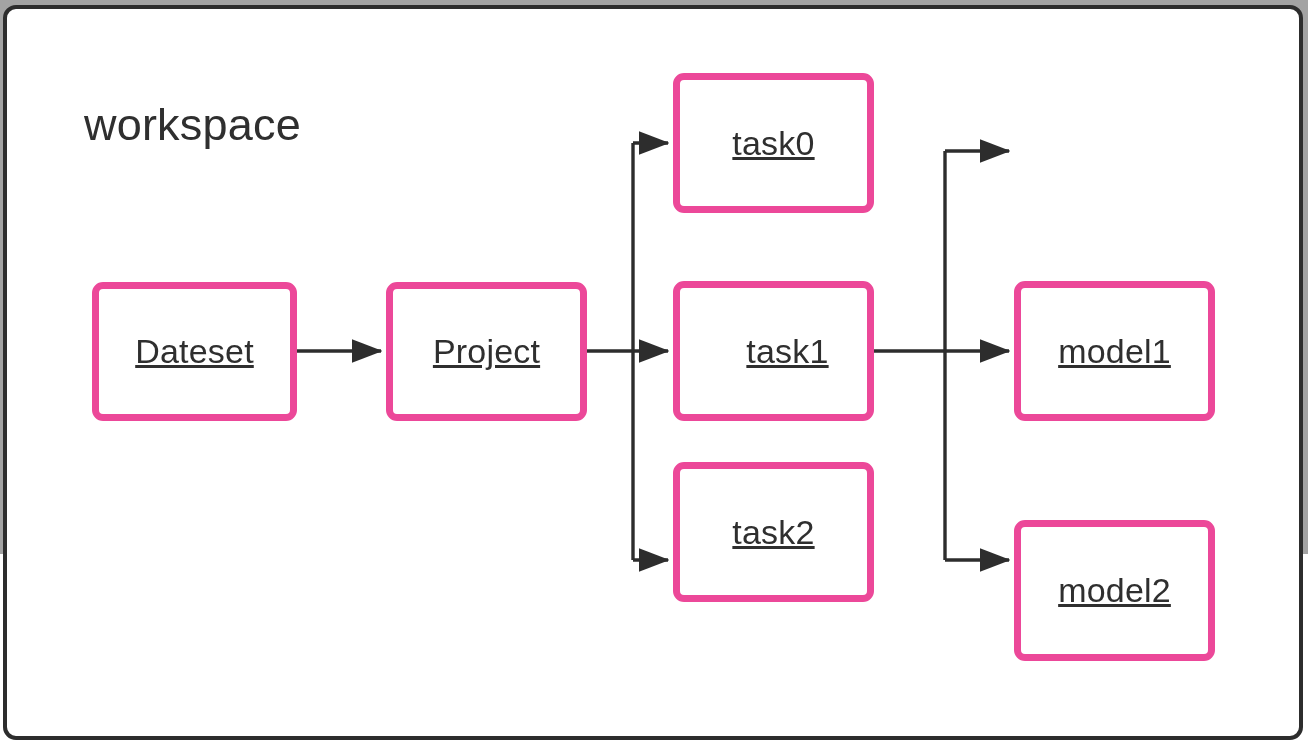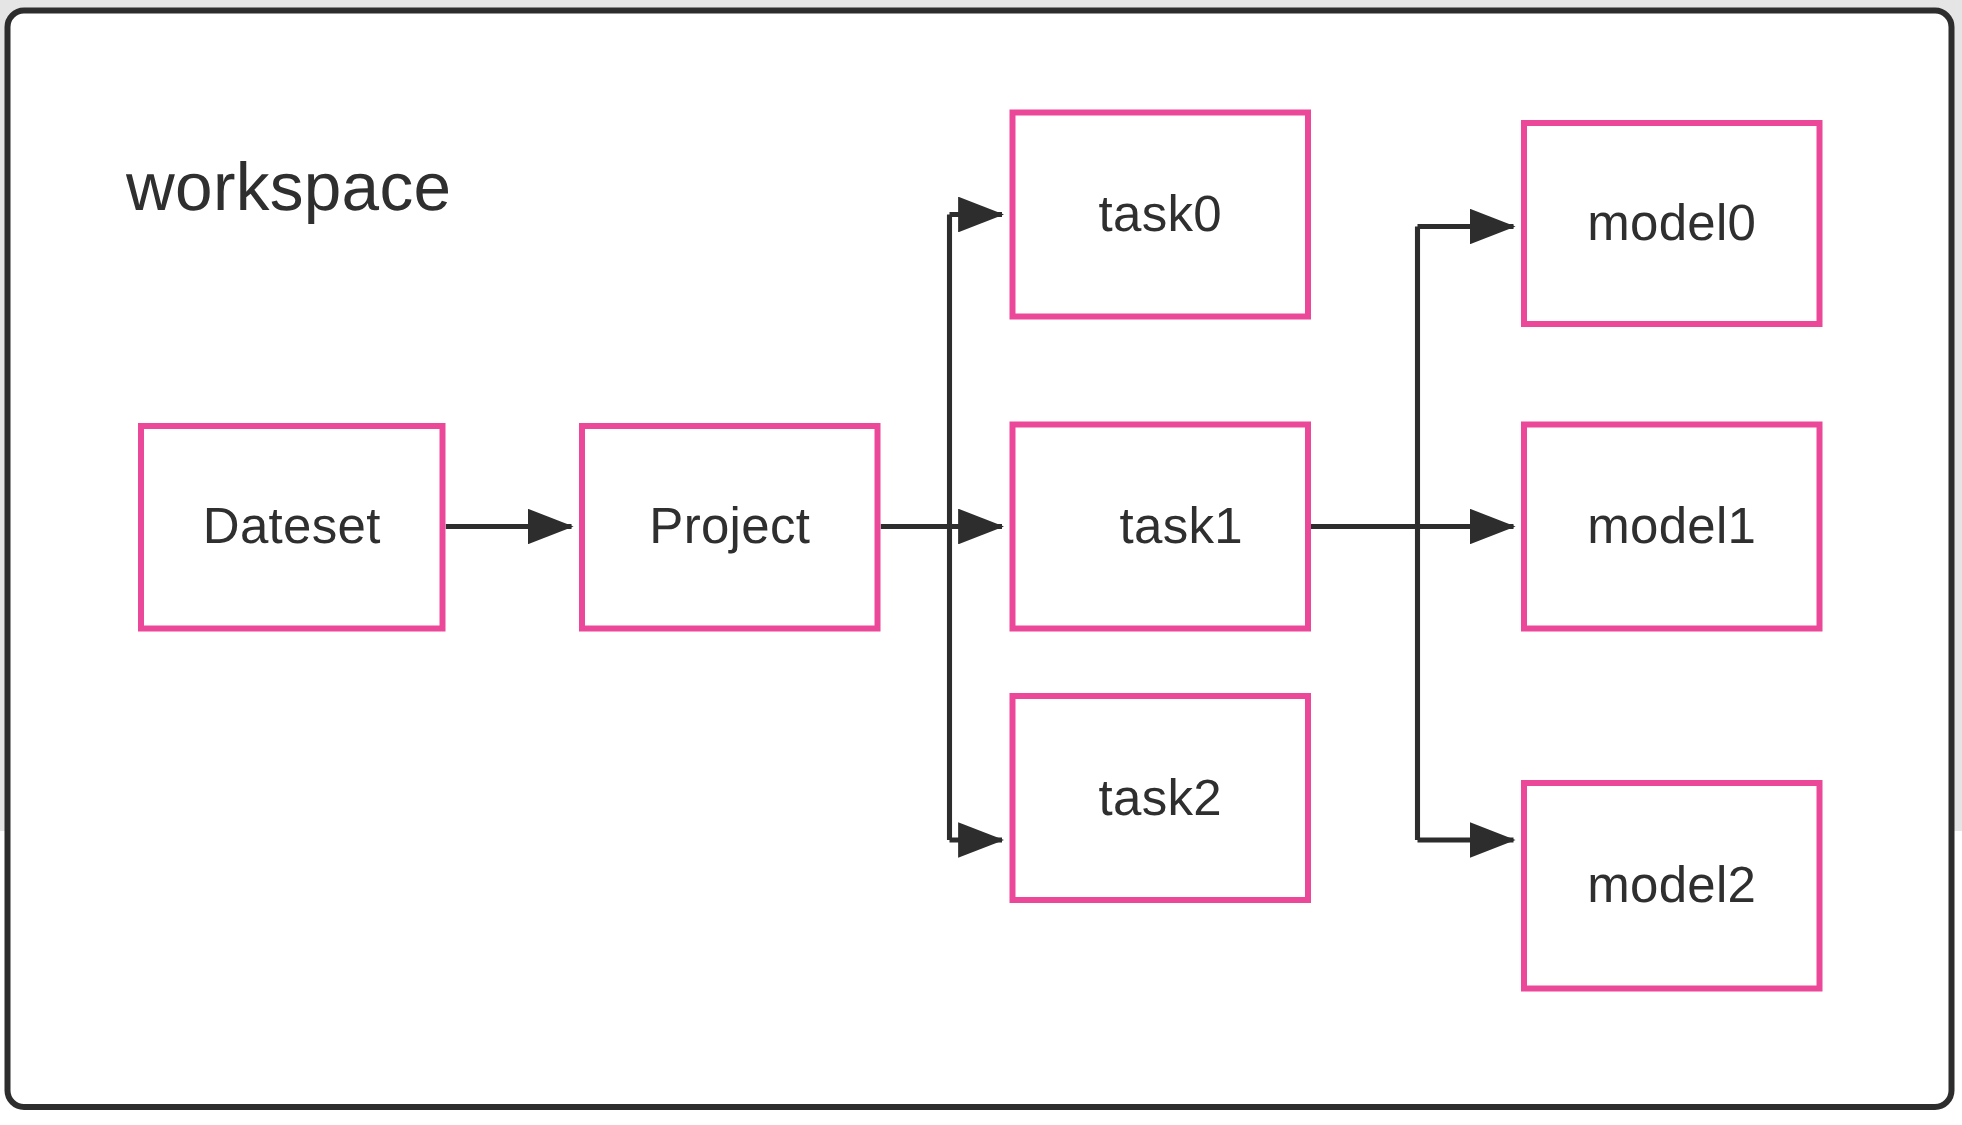--- a/index.html
+++ b/index.html
@@ -10,21 +10,21 @@
   body {
     width: 1308px;
     height: 750px;
     font-family: "Liberation Sans", sans-serif;
     overflow: hidden;
   }
   #stage {
     position: relative;
     width: 1308px;
     height: 554px;
-    background: #e5e5e5;
+    background: #a3a3a3;
   }
   #wires {
     position: absolute;
     left: 0;
     top: 0;
     width: 1308px;
     height: 750px;
     pointer-events: none;
   }
   .container-frame {
@@ -45,31 +45,32 @@
     font-size: 45px;
     font-weight: 400;
     color: #2f2f2f;
     letter-spacing: 0.2px;
     white-space: nowrap;
     line-height: 1;
   }
   .node {
     position: absolute;
     box-sizing: border-box;
-    border: 4px solid #ec4899;
-    border-radius: 0;
+    border: 7px solid #ec4899;
+    border-radius: 11px;
     background: #ffffff;
     display: flex;
     align-items: center;
     justify-content: center;
     color: #2f2f2f;
     font-size: 34px;
     font-weight: 400;
     letter-spacing: 0.2px;
     white-space: nowrap;
+    text-decoration: underline;
   }
   .node-dateset { left: 92px;   top: 282px; width: 205px; height: 139px; }
   .node-project { left: 386px;  top: 282px; width: 201px; height: 139px; }
   .node-task0   { left: 673px;  top: 73px;  width: 201px; height: 140px; }
   .node-task1   { left: 673px;  top: 281px; width: 201px; height: 140px; padding-left: 28px; }
   .node-task2   { left: 673px;  top: 462px; width: 201px; height: 140px; }
   .node-model0  { left: 1014px; top: 80px;  width: 201px; height: 138px; }
   .node-model1  { left: 1014px; top: 281px; width: 201px; height: 140px; text-align: right; }
   .node-model2  { left: 1014px; top: 488px; width: 201px; height: 141px; margin-top: 32px; }
 </style>
@@ -128,23 +129,20 @@
   </div>
 
   <div class="node node-task1">
     <span>task1</span>
   </div>
 
   <div class="node node-task2">
     <span>task2</span>
   </div>
 
-  <div class="node node-model0">
-    <span>model0</span>
-  </div>
 
   <div class="node node-model1">
     <span>model1</span>
   </div>
 
   <div class="node node-model2">
     <span>model2</span>
   </div>
 
 </div>

